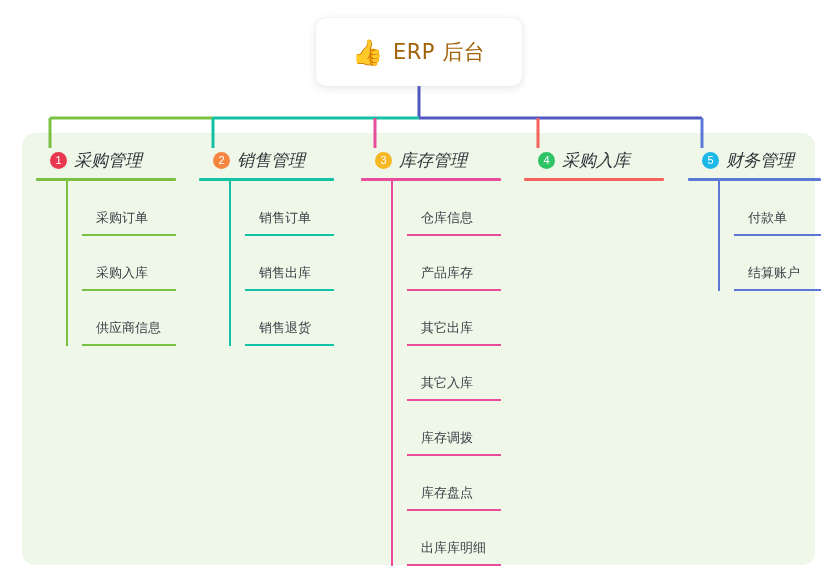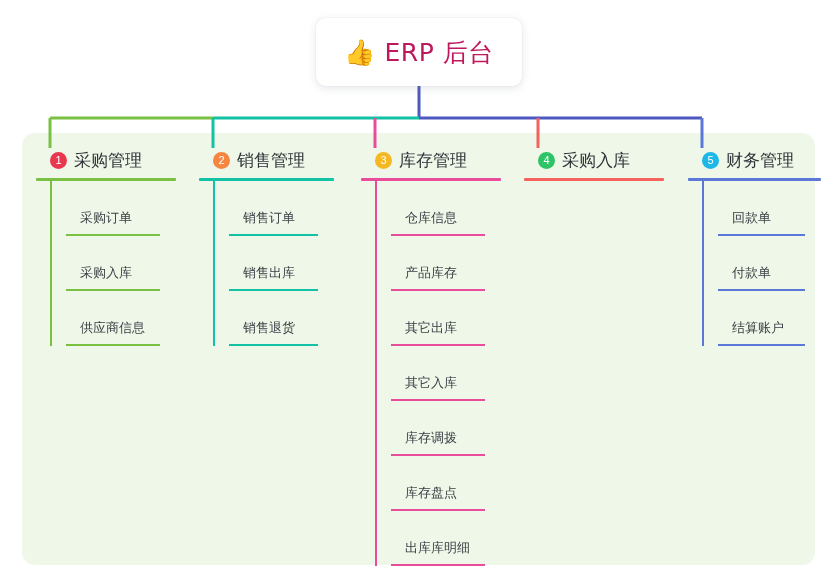--- a/index.html
+++ b/index.html
@@ -37,22 +37,22 @@
     justify-content: center;
     gap: 9px;
     z-index: 6;
   }
   .root-emoji {
     font-size: 25px;
     line-height: 1;
     display: inline-block;
   }
   .root-title {
-    font-size: 25px;
-    color: #be185d;
+    font-size: 21px;
+    color: #a16207;
     letter-spacing: 0.5px;
     white-space: nowrap;
   }
 
   
   .panel {
     position: absolute;
     left: 22px;
     top: 133px;
     width: 793px;
@@ -92,30 +92,31 @@
     font-size: 11px;
     line-height: 17px;
     text-align: center;
     flex: 0 0 auto;
     font-family: "Liberation Sans", sans-serif;
   }
   .branch-title {
     font-size: 17px;
     color: #2f3338;
     white-space: nowrap;
+    font-style: italic;
   }
   .branch-rule {
     height: 3px;
     border-radius: 1px;
     margin-top: 6px;
   }
 
   .items {
     position: relative;
-    margin-left: 14px;
+    margin-left: 30px;
     padding-left: 16px;
   }
   .spine {
     position: absolute;
     left: 0;
     top: 0;
     bottom: 0;
     width: 2px;
   }
   .item {
@@ -254,24 +255,20 @@
       </div>
       <div class="branch" style="left: 688px; top: 148px; width: 133px;">
         <div class="branch-head">
           <span class="badge" style="background: rgb(30, 184, 232);">5</span>
           <span class="branch-title">财务管理</span>
         </div>
         <div class="branch-rule" style="background: rgb(91, 120, 216); width: 133px;"></div>
         <div class="items">
           <div class="spine" style="background: rgb(91, 120, 216);"></div>
           <div class="item">
-            <span class="item-label">回款单</span>
-            <div class="item-rule" style="background: rgb(91, 120, 216); width: 87px;"></div>
-          </div>
-          <div class="item">
             <span class="item-label">付款单</span>
             <div class="item-rule" style="background: rgb(91, 120, 216); width: 87px;"></div>
           </div>
           <div class="item">
             <span class="item-label">结算账户</span>
             <div class="item-rule" style="background: rgb(91, 120, 216); width: 87px;"></div>
           </div>
         </div>
       </div>
     </div>

